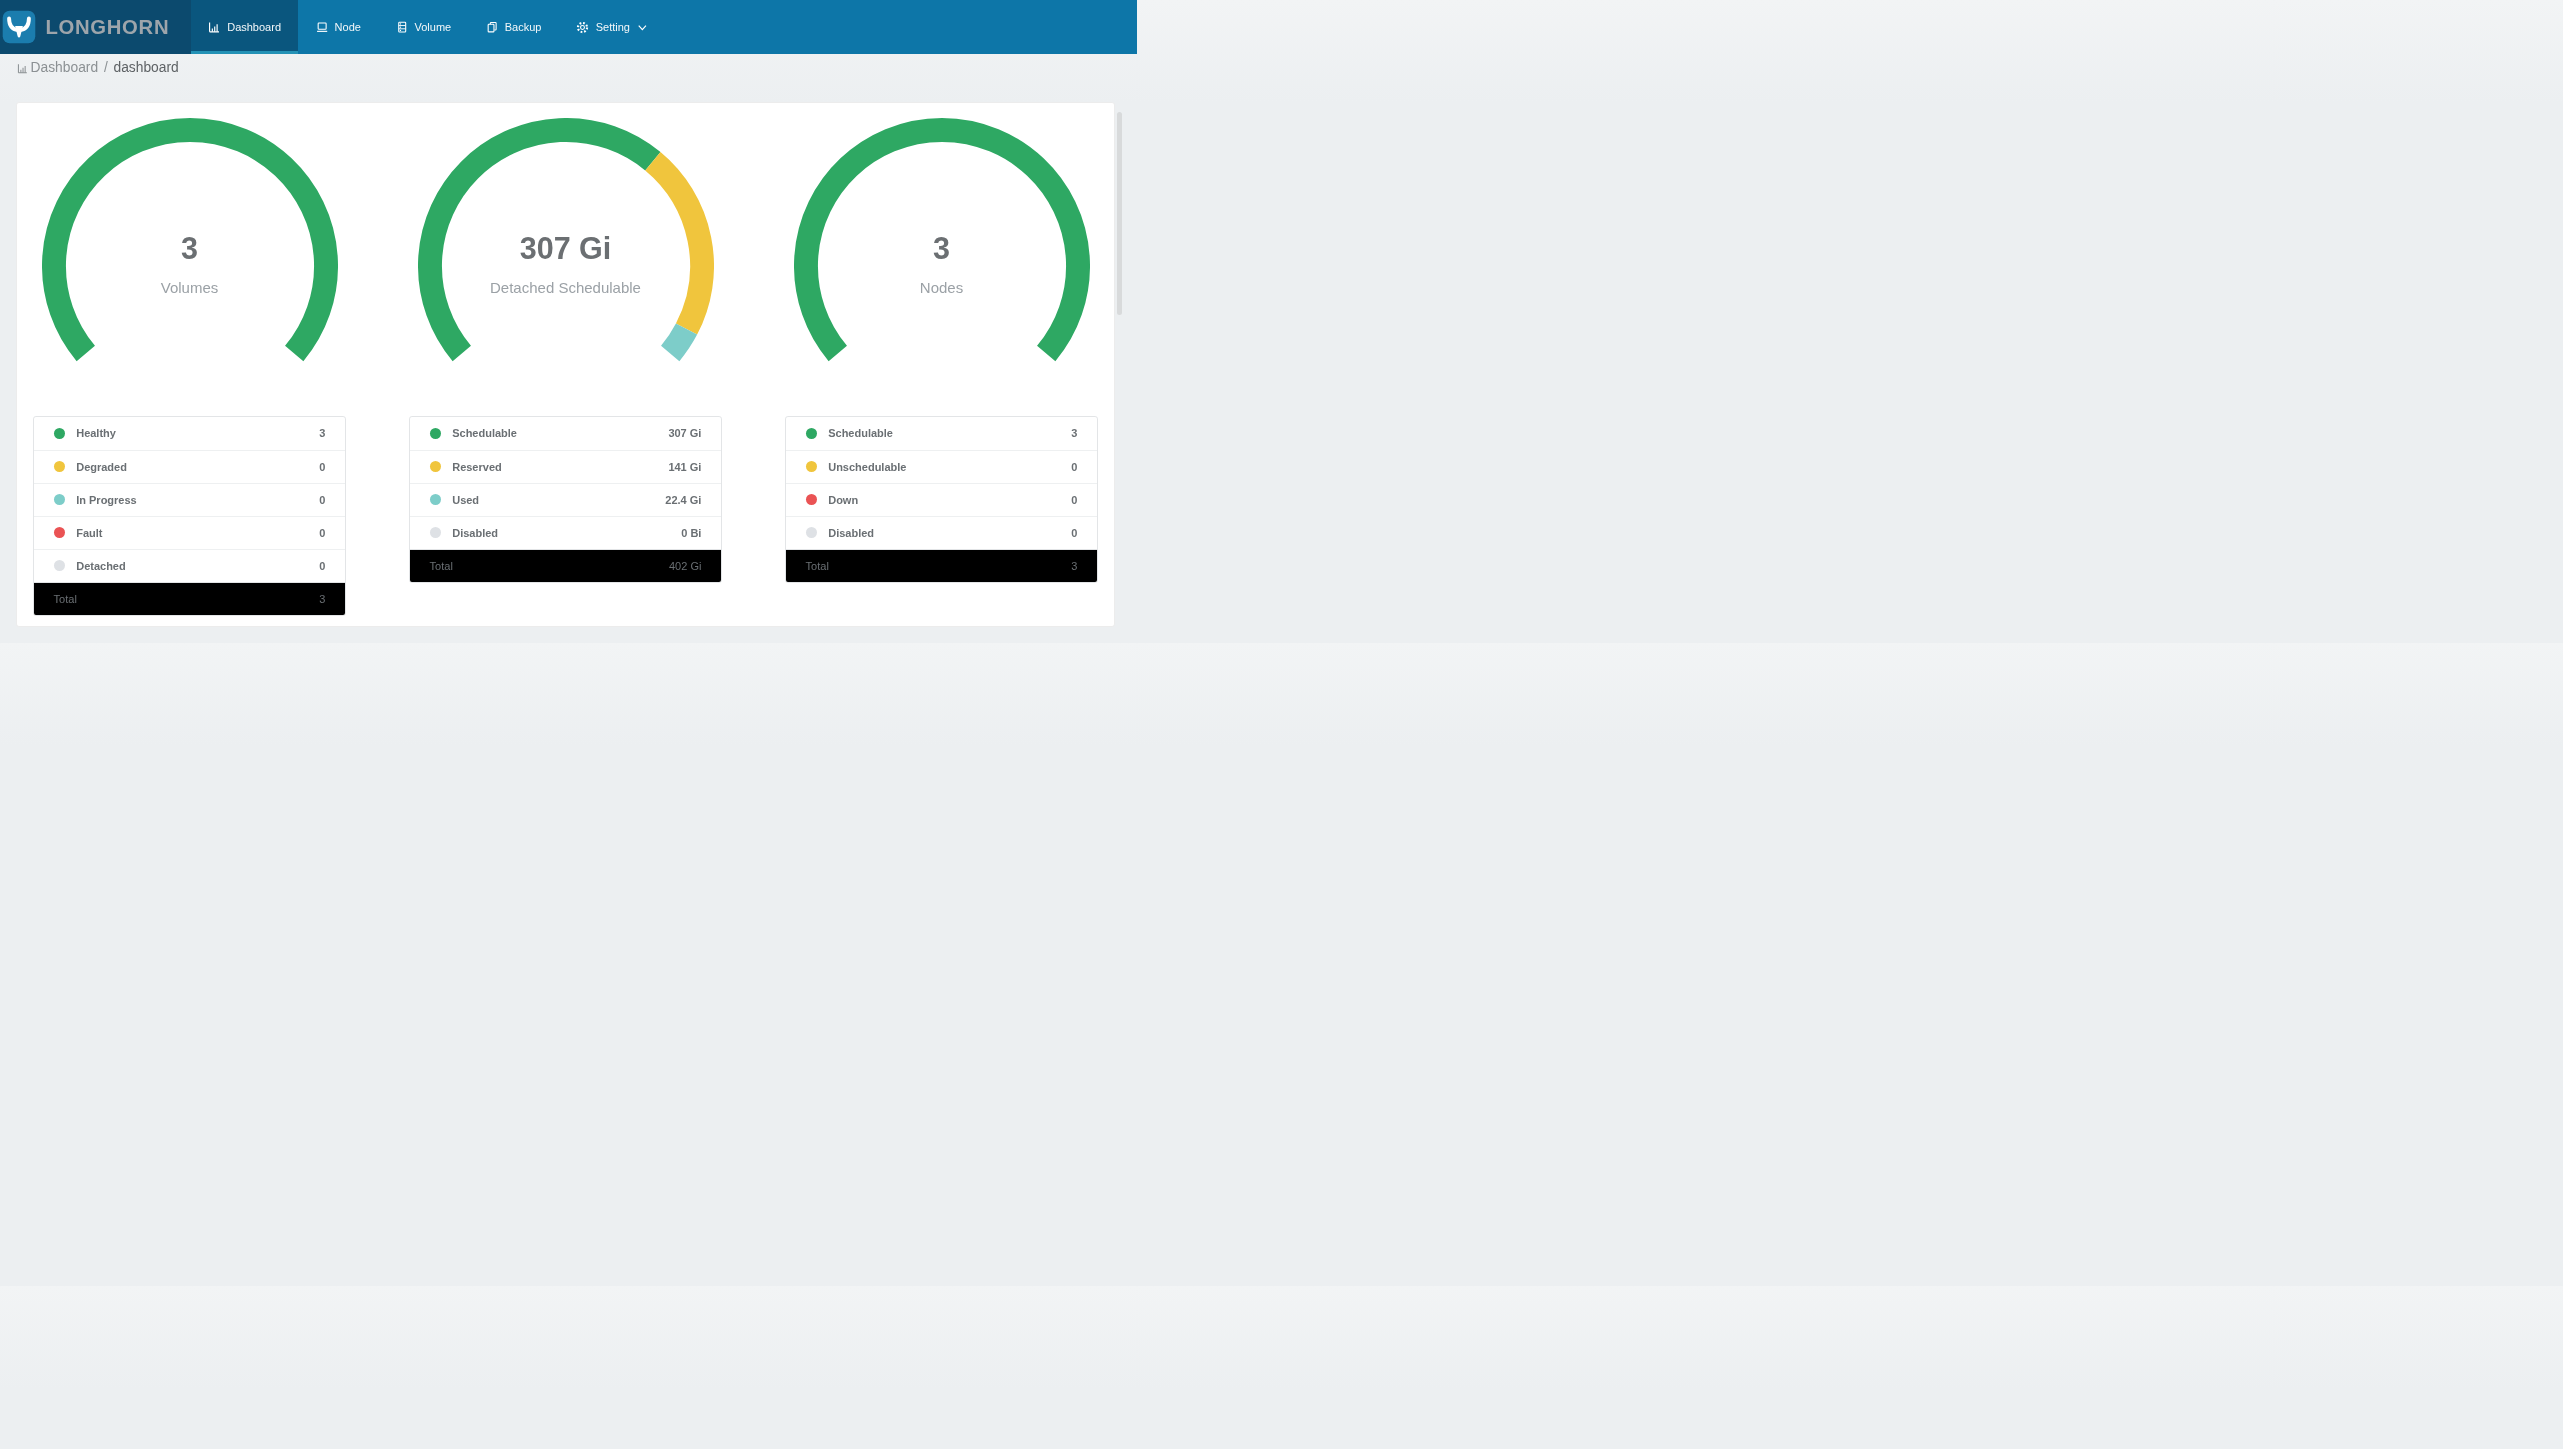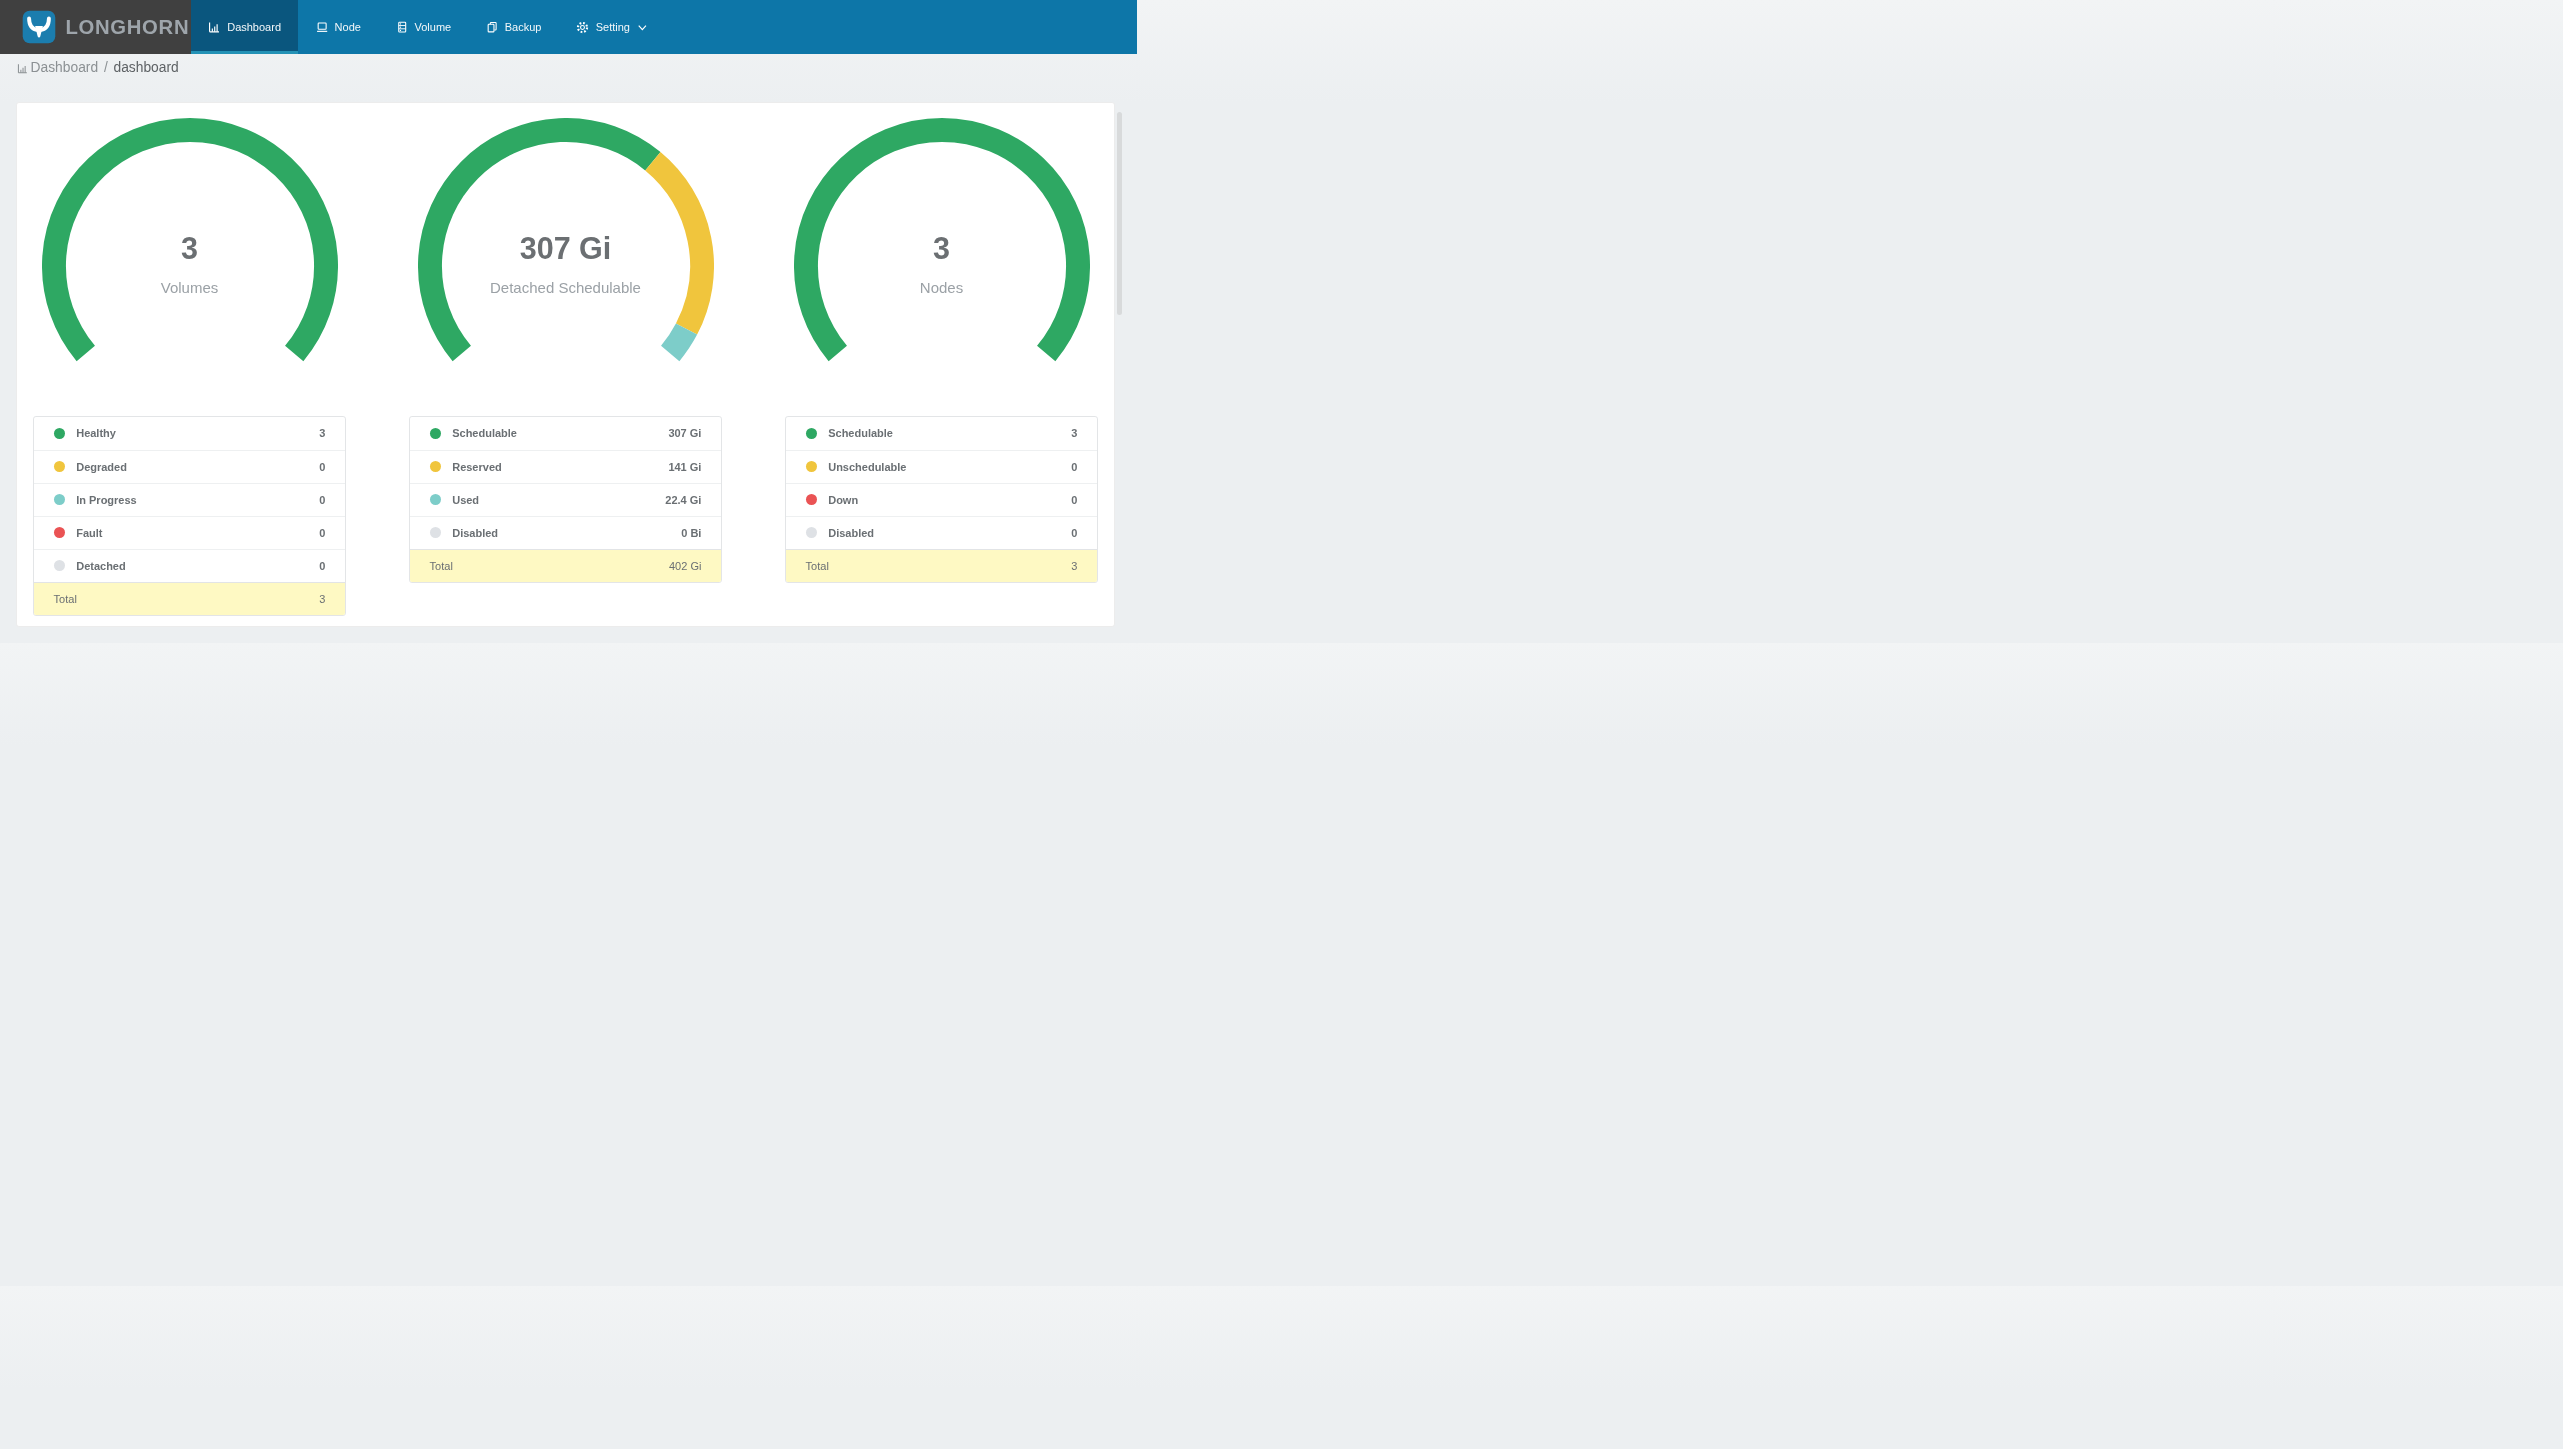--- a/index.html
+++ b/index.html
@@ -6,21 +6,21 @@
   html,body { width:1137px; height:643px; overflow:hidden; }
   body {
     font-family:"Liberation Sans", sans-serif;
     background:linear-gradient(180deg,#f2f4f5 0%,#eceff1 16%,#eceff1 100%);
     position:relative;
     -webkit-font-smoothing:antialiased;
   }
 
   
   .navbar { position:absolute; top:0; left:0; width:100%; height:54px; background:var(--navbar); display:flex; align-items:stretch; }
-  .logo-section { width:191px; background:#404040; display:flex; align-items:center; padding-left:22px; flex:0 0 auto; }
+  .logo-section { width:191px; background:#0c4a6e; display:flex; align-items:center; padding-left:2px; flex:0 0 auto; }
   .logo-mark { width:34px; height:34px; flex:0 0 auto; }
   .logo-word { font-size:20.3px; font-weight:bold; letter-spacing:0.7px; color:#9ea5ab; margin-left:9.4px; }
   .nav-items { display:flex; align-items:stretch; }
   .nav-item { display:flex; align-items:center; gap:6.5px; padding:0 17.4px; color:#f4f8fa; font-size:11px; cursor:pointer; }
   .nav-item.active { background:var(--navbar-active); box-shadow:inset 0 -2.9px 0 var(--underline); }
   .nav-item svg { display:block; }
   .chev { margin-left:1.5px; margin-top:2.2px; }
 
   
   .breadcrumb-bar { position:absolute; top:54px; left:0; width:100%; height:27px; display:flex; align-items:center; padding-left:16.7px; }
@@ -40,21 +40,21 @@
   .gauge-center { position:absolute; top:128px; left:0; width:100%; text-align:center; pointer-events:none; }
   .gauge-number { font-size:30.5px; line-height:35px; font-weight:bold; color:#6b6f72; }
   .gauge-label { font-size:15px; color:#9ba1a6; margin-top:13px; }
 
   
   .legend-table { width:100%; margin-top:2.2px; border:0.7px solid #e3e5e7; border-radius:2.9px; background:#fff; overflow:hidden; }
   .legend-row { display:flex; align-items:center; height:33px; padding:0 19.6px; font-size:11px; color:#6a6f73;font-weight:bold; }
   .legend-row + .legend-row { border-top:0.7px solid #eef0f1;text-align:center; }
   .legend-dot { width:11px; height:11px; border-radius:50%; margin-right:11.6px; flex:0 0 auto; }
   .legend-value { margin-left:auto; color:#6a6f73; }
-  .total-row { display:flex; align-items:center; height:33px; padding:0 19.6px; font-size:11px; color:#6a6f73; background:#fef9c3; border-top:0.7px solid #e2e4e6; }
+  .total-row { display:flex; align-items:center; height:33px; padding:0 19.6px; font-size:11px; color:#6a6f73; background:#000000; border-top:0.7px solid #e2e4e6; }
 
   
   .scrollbar-thumb { position:absolute; right:15.2px; top:112px; width:5.1px; height:203px; border-radius:2.9px; background:#d8dadb; }
 
   :root {
     --navbar:#0d76a8;
     --navbar-active:#0a567e;
     --underline:#2492b6;
   }
 </style>

